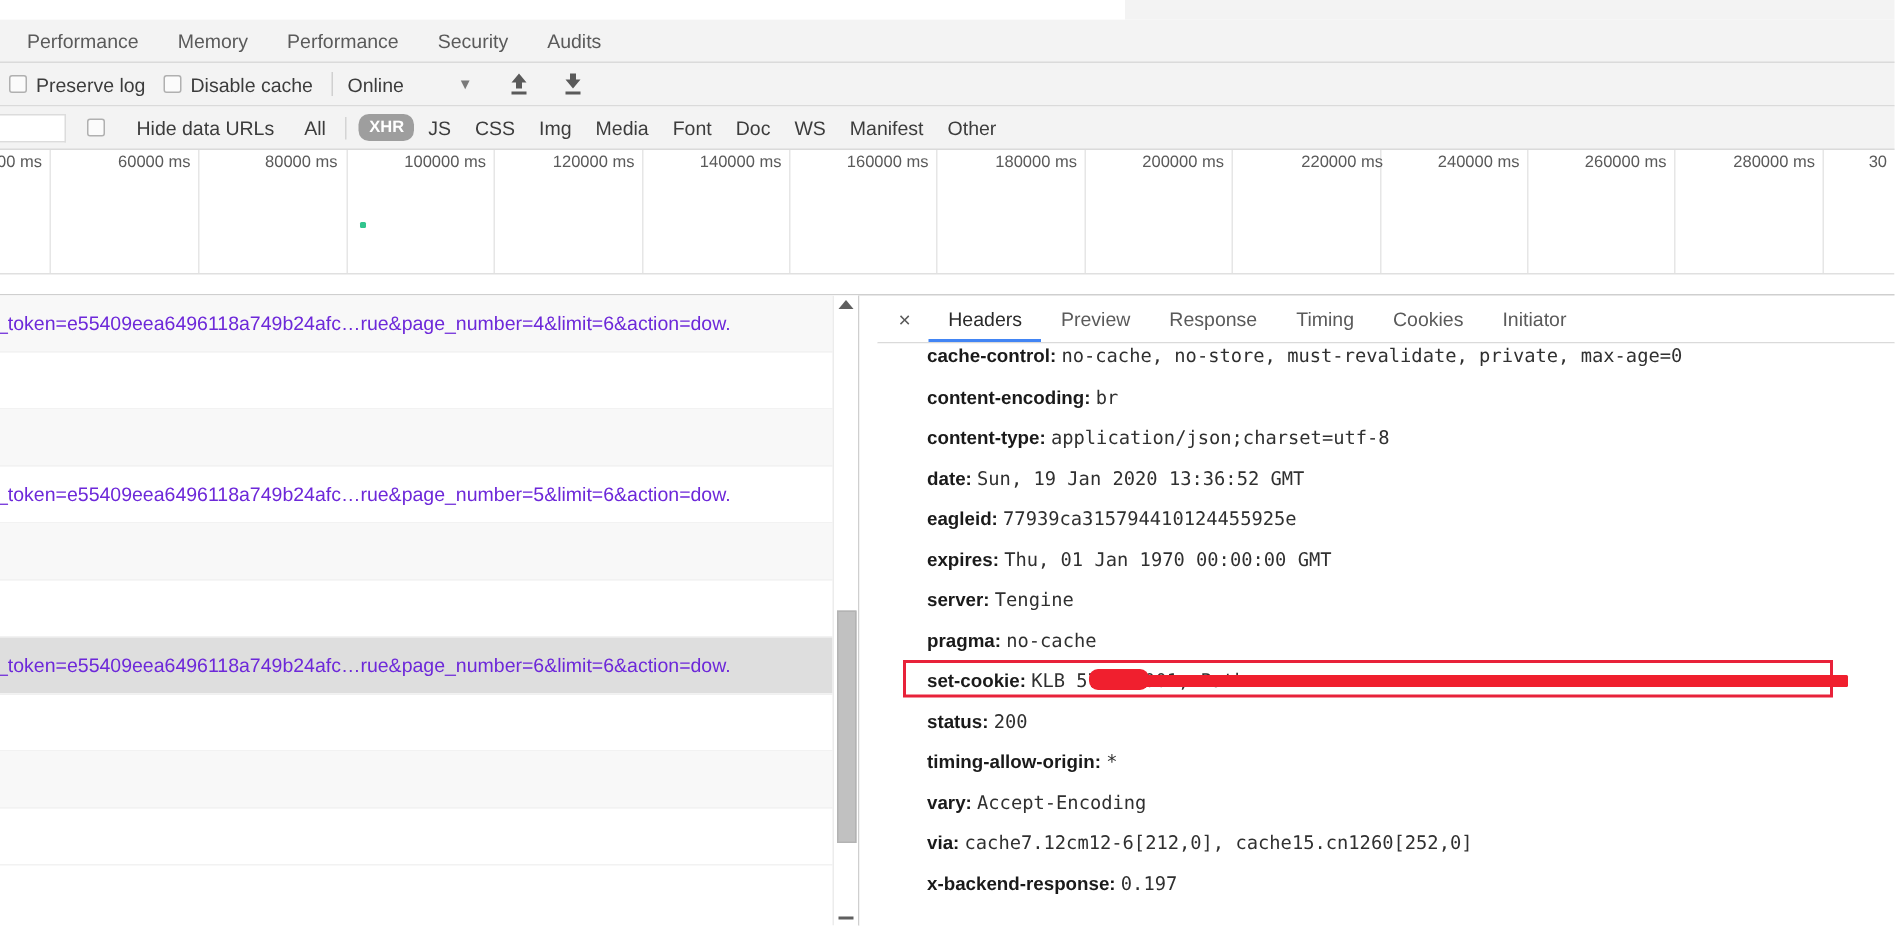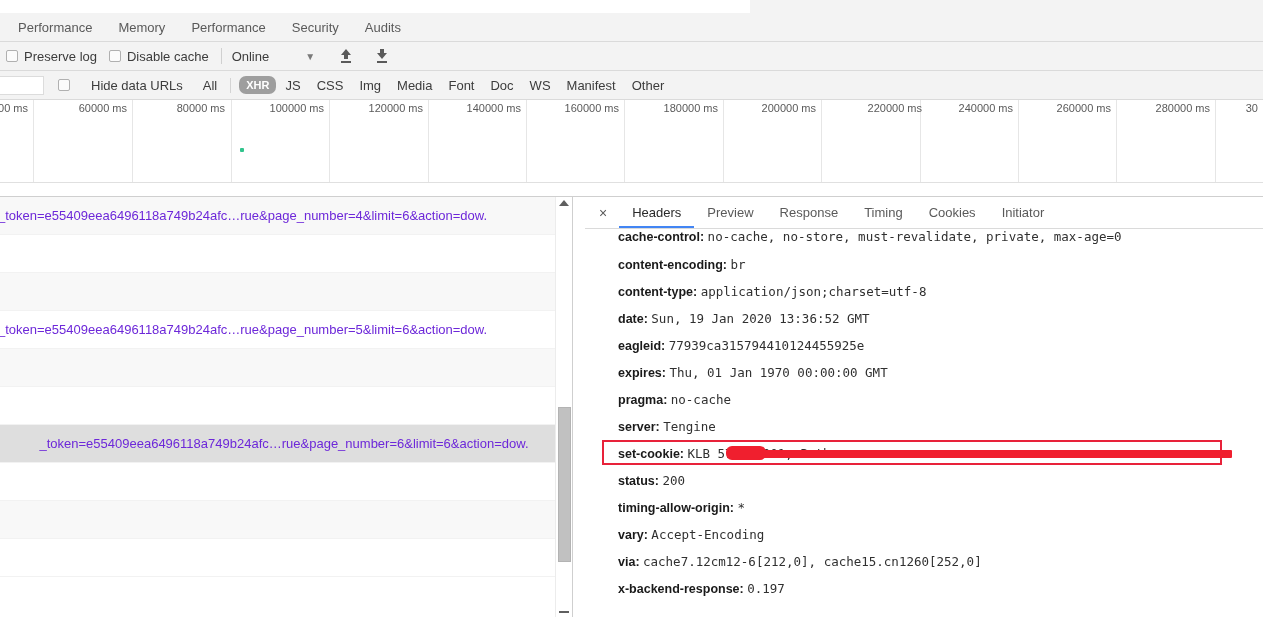--- a/index.html
+++ b/index.html
@@ -233,21 +233,21 @@
     line-height: 38px;
     font-size: 13px;
     color: #6d28d9;
     white-space: nowrap;
     overflow: hidden;
     box-sizing: border-box;
     border-bottom: 1px solid #f2f2f2;
     padding-left: 0px;
   }
   .req-row.zebra { background: #f8f8f8; }
-  .req-row.selected { background: #dedede; text-align: center; }
+  .req-row.selected { background: #dedede; }
   .req-row .url {
     display: inline-block;
     transform: translateX(-2px);
   }
 
   
   .vscroll {
     position: absolute;
     top: 0; right: 0;
     width: 17px;
@@ -532,22 +532,22 @@
         <div class="det-tab">Cookies</div>
         <div class="det-tab">Initiator</div>
       </div>
       <div class="headers-body" id="headers-body">
           <div class="hdr-row clipped"><span class="k">cache-control: </span><span class="v">no-cache, no-store, must-revalidate, private, max-age=0</span></div>
           <div class="hdr-row"><span class="k">content-encoding: </span><span class="v">br</span></div>
           <div class="hdr-row"><span class="k">content-type: </span><span class="v">application/json;charset=utf-8</span></div>
           <div class="hdr-row"><span class="k">date: </span><span class="v">Sun, 19 Jan 2020 13:36:52 GMT</span></div>
           <div class="hdr-row"><span class="k">eagleid: </span><span class="v">77939ca315794410124455925e</span></div>
           <div class="hdr-row"><span class="k">expires: </span><span class="v">Thu, 01 Jan 1970 00:00:00 GMT</span></div>
+          <div class="hdr-row"><span class="k">server: </span><span class="v">Tengine</span></div>
           <div class="hdr-row"><span class="k">pragma: </span><span class="v">no-cache</span></div>
-          <div class="hdr-row"><span class="k">server: </span><span class="v">Tengine</span></div>
           <div class="hdr-row"><span class="redact-wrap"><span class="k">set-cookie: </span><span class="v">KLB</span><span class="v">                                                         </span><span class="v">579441001;  Path</span><span class="redact-box"></span><span class="redact-bar"></span><span class="redact-bar2"></span></span></div>
           <div class="hdr-row"><span class="k">status: </span><span class="v">200</span></div>
           <div class="hdr-row"><span class="k">timing-allow-origin: </span><span class="v">*</span></div>
           <div class="hdr-row"><span class="k">vary: </span><span class="v">Accept-Encoding</span></div>
           <div class="hdr-row"><span class="k">via: </span><span class="v">cache7.12cm12-6[212,0], cache15.cn1260[252,0]</span></div>
           <div class="hdr-row"><span class="k">x-backend-response: </span><span class="v">0.197</span></div>
         </div>
     </div>
 
   </div>

